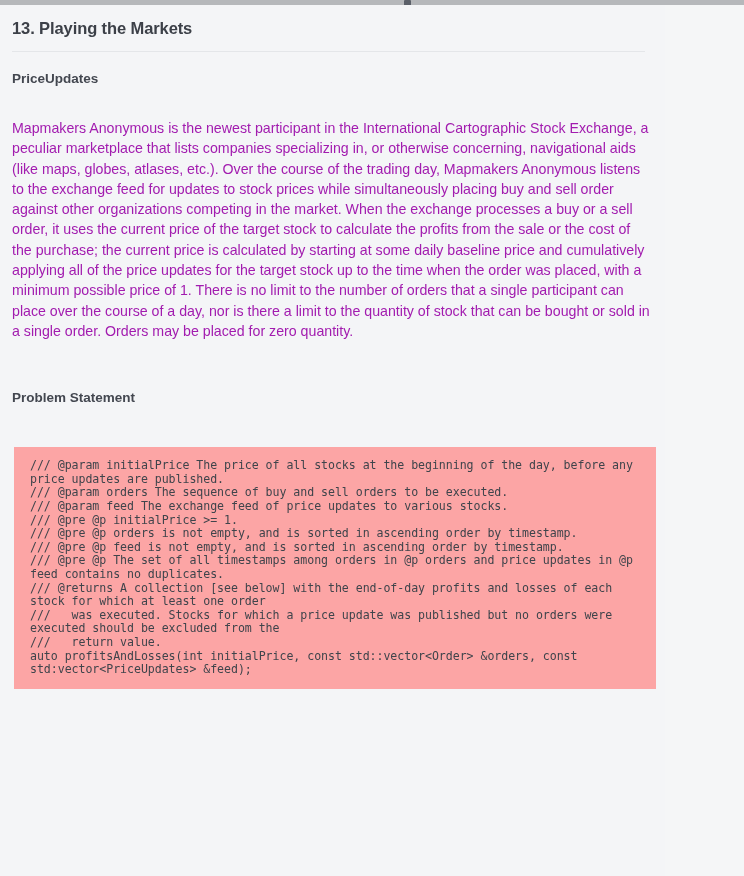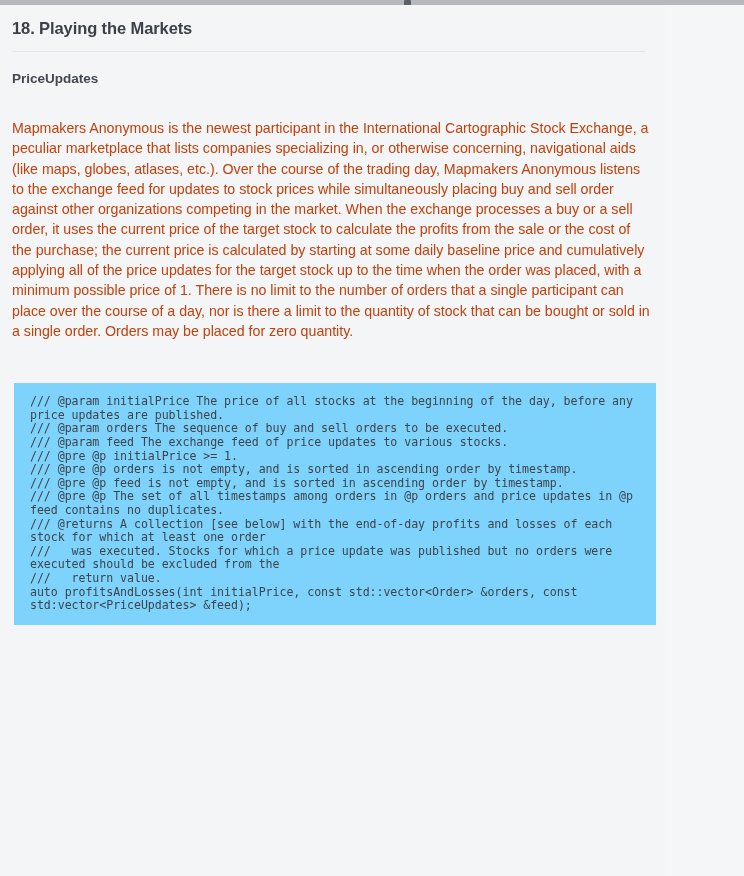--- a/index.html
+++ b/index.html
@@ -80,38 +80,38 @@
     font-size: 13.5px;
     font-weight: bold;
     color: #434750;
   }
 
   .body-text {
     margin: 0;
     padding-top: 32px;
     font-size: 14.2px;
     line-height: 20.3px;
-    color: #c2410c;
+    color: #a21caf;
     max-width: 648px;
   }
 
   #problem-statement-heading {
     padding-top: 49px;
   }
 
   #problem-statement-text {
     padding-top: 30px;
   }
 
   
   #code-block {
     margin-top: 42px;
     margin-left: 2px;
     margin-right: 8px;
-    background: #7dd3fc;
+    background: #fca5a5;
     padding: 12px 14px 12px 16px;
     box-sizing: border-box;
     width: 642px;
     overflow: hidden;
   }
 
   #code-text {
     margin: 0;
     font-family: "DejaVu Sans Mono", monospace;
     font-size: 11.6px;
@@ -127,28 +127,29 @@
 
 <div id="top-chrome">
   <div id="top-chrome-cursor"></div>
 </div>
 
 <div id="right-gutter"></div>
 
 <div id="content-panel">
   <div class="inner">
 
-    <h1 id="page-title">18. Playing the Markets</h1>
+    <h1 id="page-title">13. Playing the Markets</h1>
 
     <div id="title-divider"></div>
 
     <h2 class="section-heading">PriceUpdates</h2>
 
     <p class="body-text">Mapmakers Anonymous is the newest participant in the International Cartographic Stock Exchange, a peculiar marketplace that lists companies specializing in, or otherwise concerning, navigational aids (like maps, globes, atlases, etc.).  Over the course of the trading day, Mapmakers Anonymous listens to the exchange feed for updates to stock prices while simultaneously placing buy and sell order against other organizations competing in the market.  When the exchange processes a buy or a sell order, it uses the current price of the target stock to calculate the profits from the sale or the cost of the purchase; the current price is calculated by starting at some daily baseline price and cumulatively applying all of the price updates for the target stock up to the time when the order was placed, with a minimum possible price of 1.  There is no limit to the number of orders that a single participant can place over the course of a day, nor is there a limit to the quantity of stock that can be bought or sold in a single order.  Orders may be placed for zero quantity.</p>
 
+    <h2 class="section-heading" id="problem-statement-heading">Problem Statement</h2>
 
 
     <div id="code-block">
       <pre id="code-text">/// @param initialPrice The price of all stocks at the beginning of the day, before any price updates are published.
 /// @param orders The sequence of buy and sell orders to be executed.
 /// @param feed The exchange feed of price updates to various stocks.
 /// @pre @p initialPrice &gt;= 1.
 /// @pre @p orders is not empty, and is sorted in ascending order by timestamp.
 /// @pre @p feed is not empty, and is sorted in ascending order by timestamp.
 /// @pre @p The set of all timestamps among orders in @p orders and price updates in @p feed contains no duplicates.

